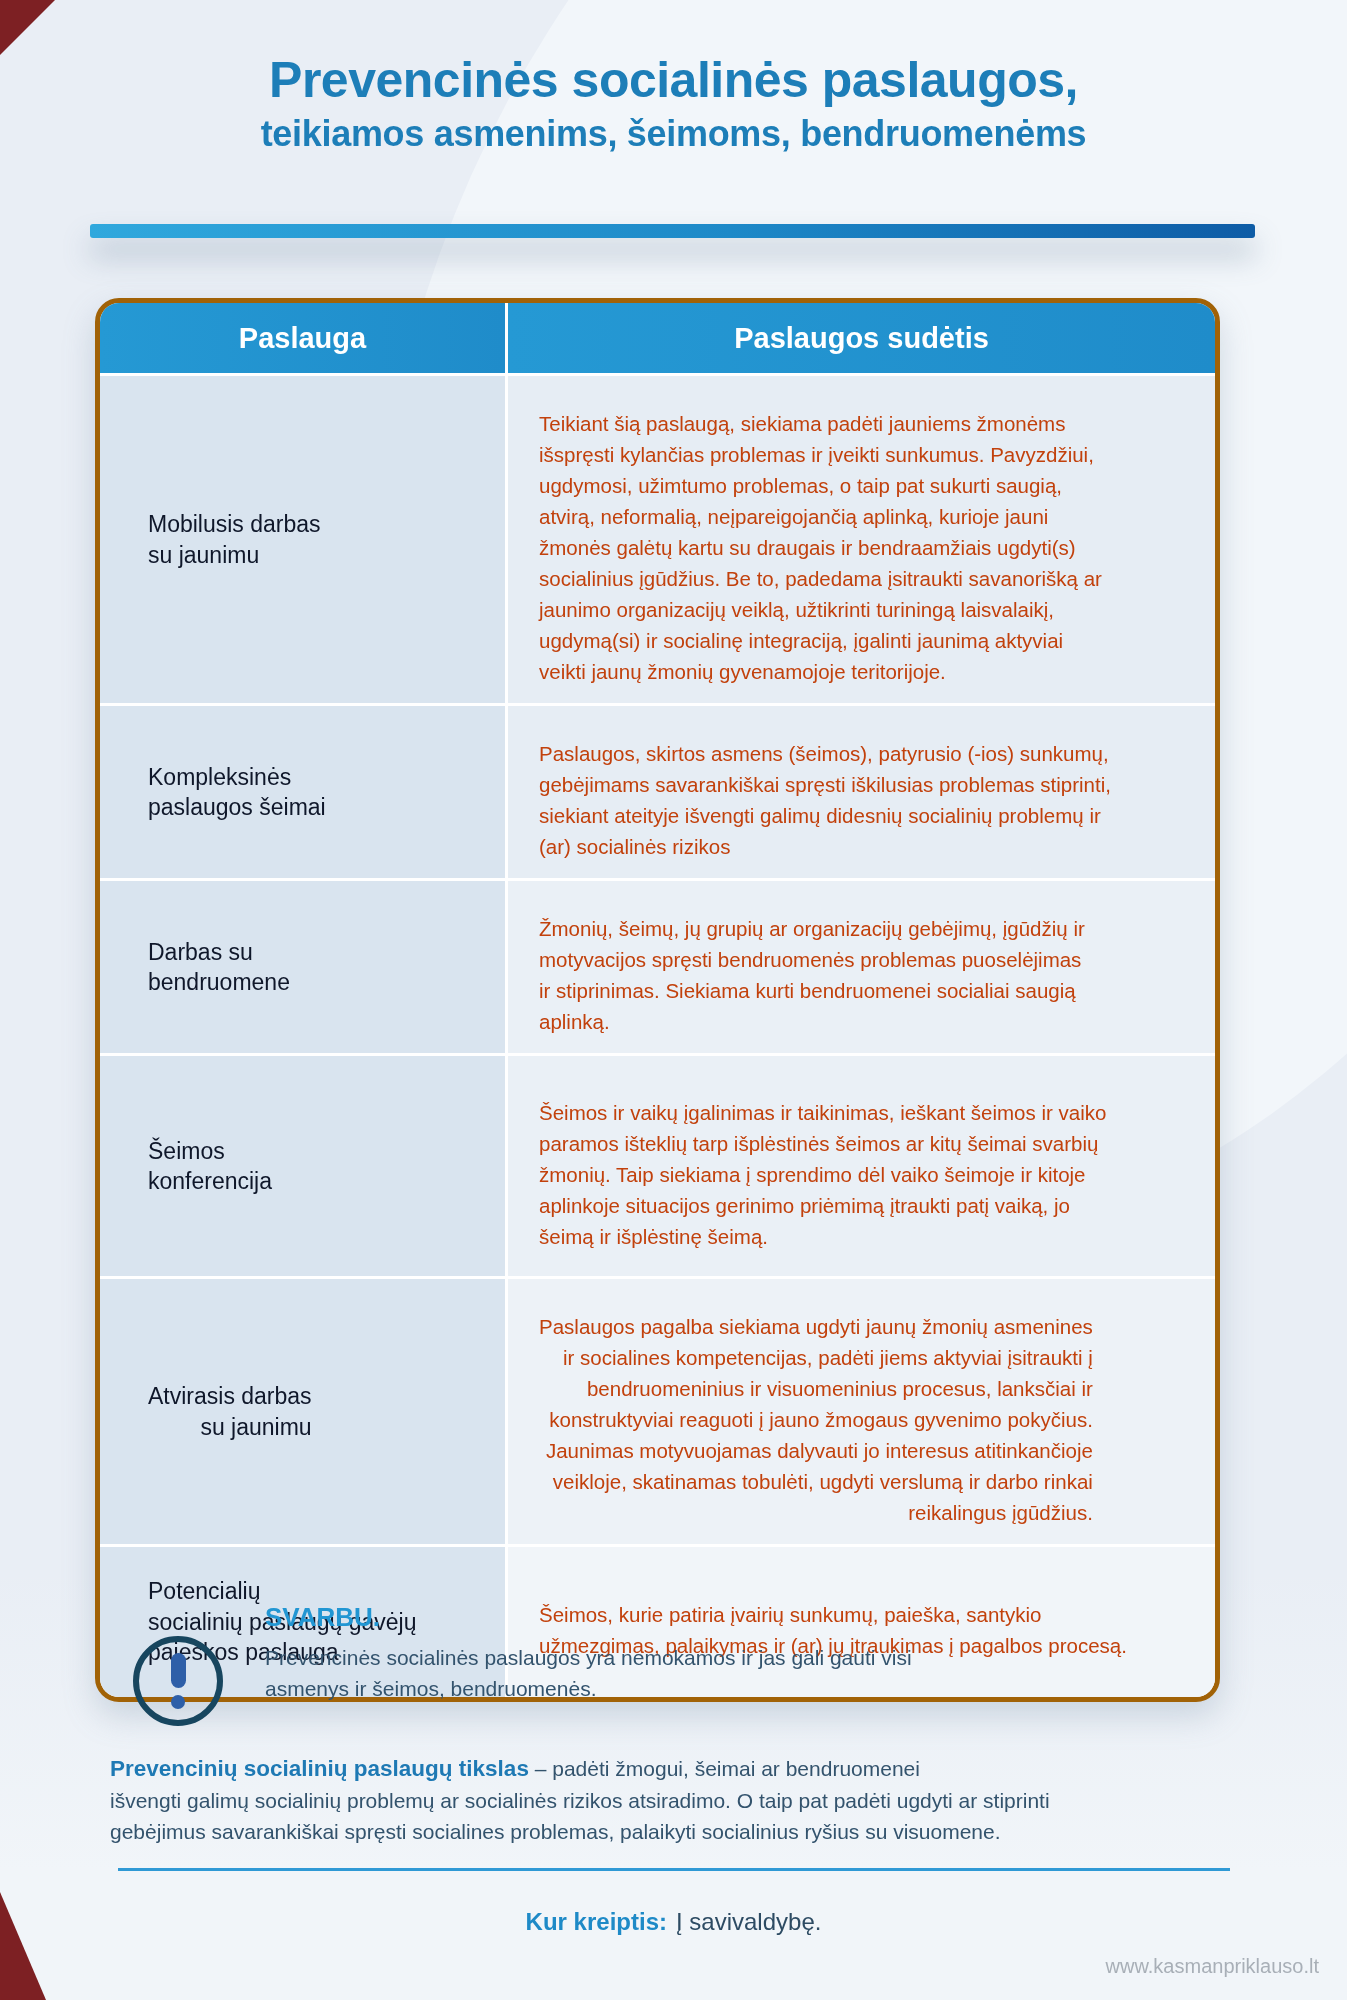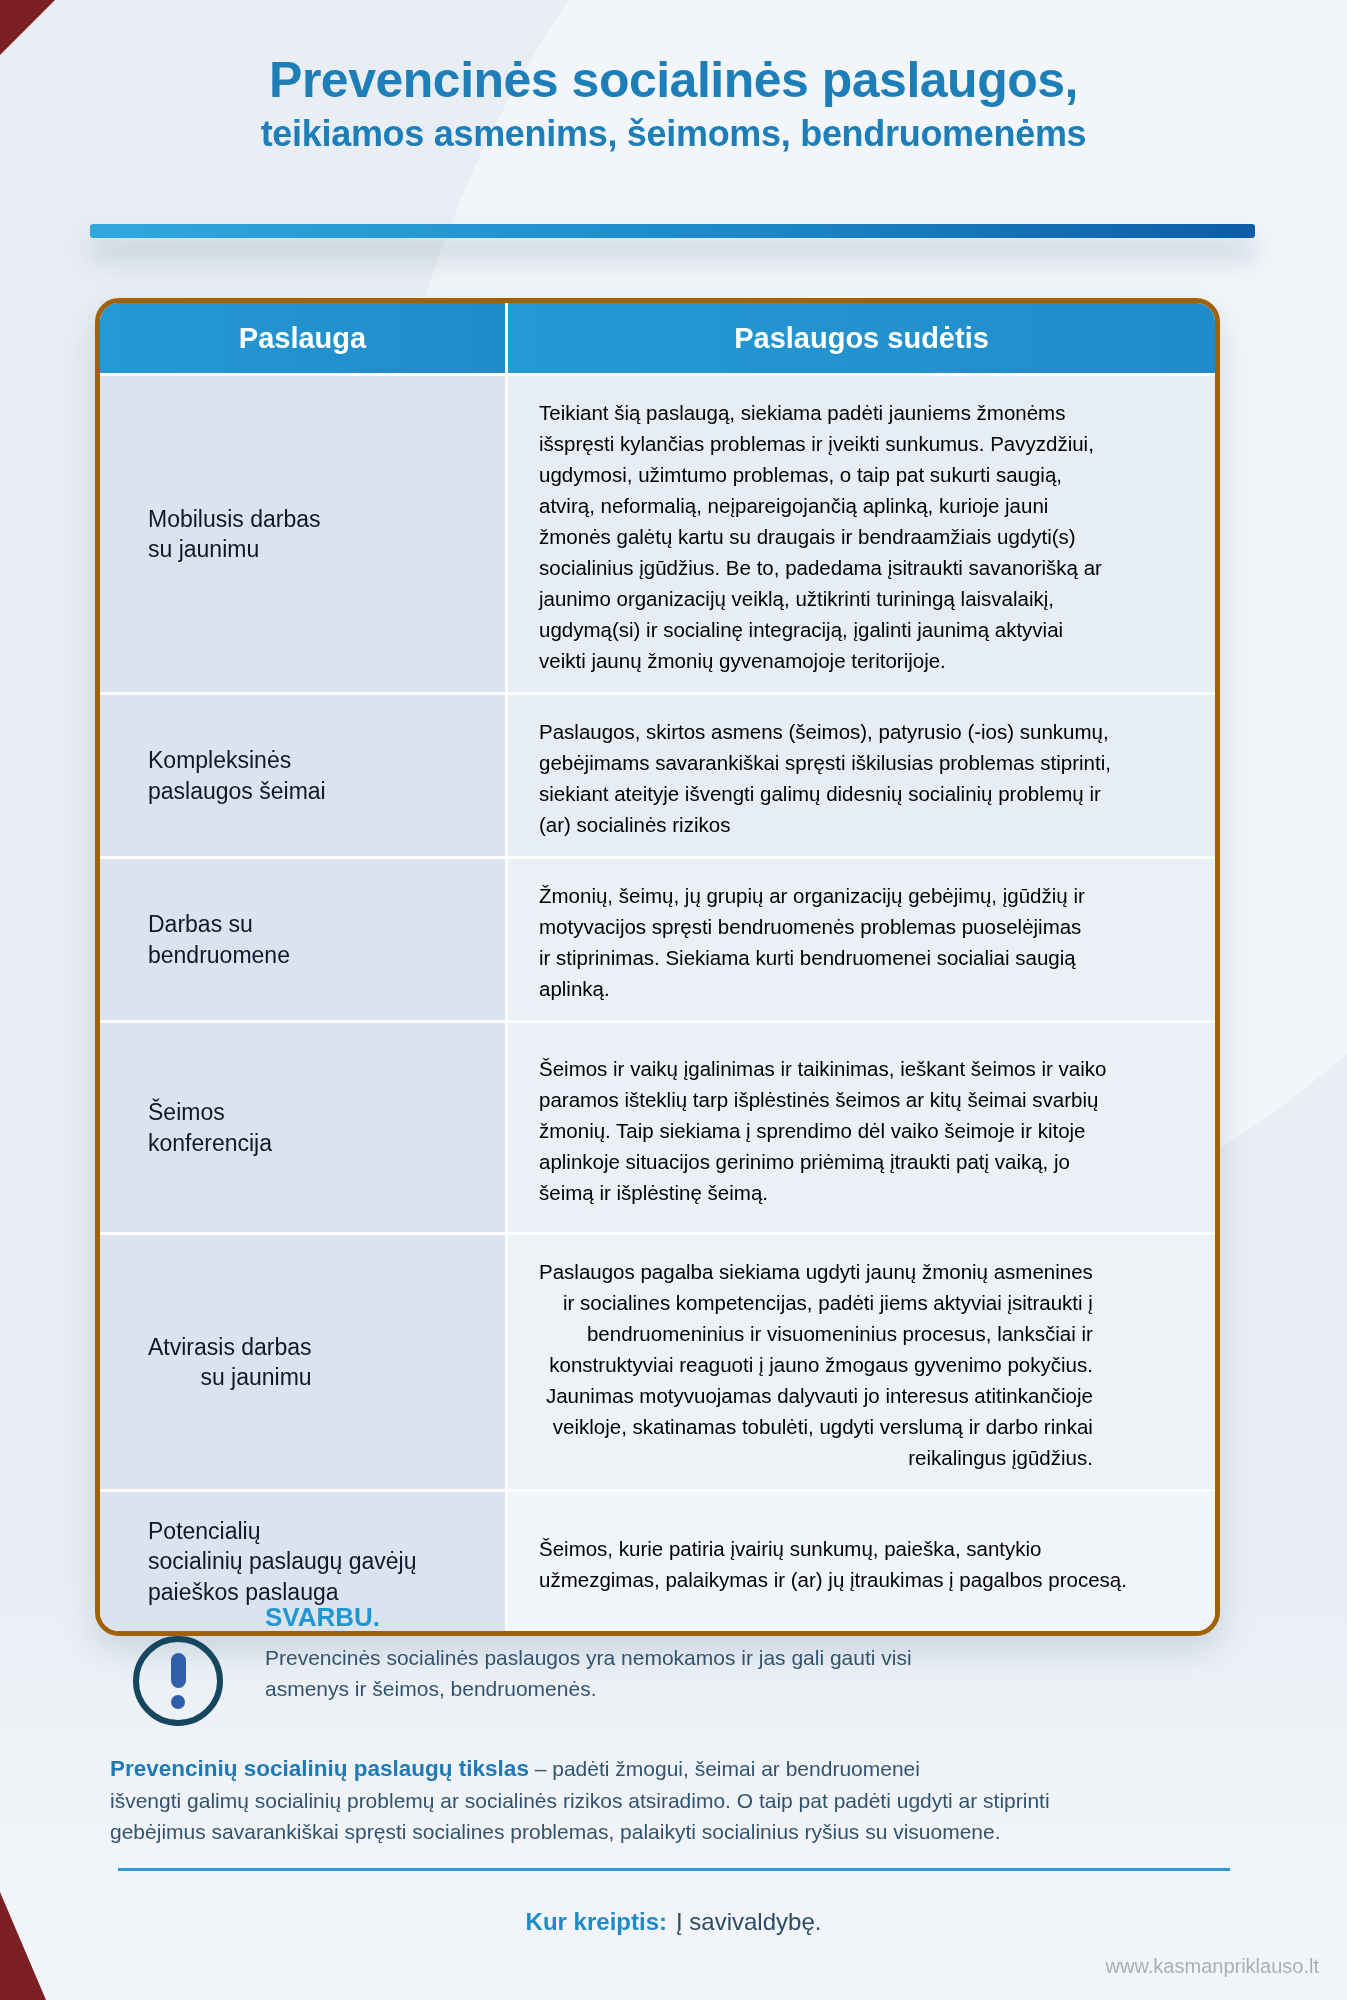--- a/index.html
+++ b/index.html
@@ -46,22 +46,22 @@
   .th{
     background:linear-gradient(90deg,#2599d4,#1f8cca);
     color:#fff;font-weight:bold;font-size:29px;
     display:flex;align-items:center;justify-content:center;height:70px;
   }
   .svc{
     background:#d9e4ef;color:#0f172a;font-weight:normal;font-size:23px;line-height:1.32;
     display:flex;align-items:center;padding:16px 12px 16px 48px;white-space:pre-line;
   }
   .comp{
-    color:#000000;font-size:20.5px;line-height:31px;white-space:pre-line;
-    display:flex;align-items:center;padding:21px 36px 16px 31px;
+    color:#c2410c;font-size:20.5px;line-height:31px;white-space:pre-line;
+    display:flex;align-items:center;padding:32px 36px 16px 31px;
   }
   .bg-a{background:#e6edf4;}
   .bg-b{background:#eaf0f6;}
   .bg-c{background:#edf2f7;}
   .bg-d{background:#f1f5f9;}
   .mh1{min-height:274px;} .mh2{min-height:114px;} .mh3{min-height:120px;}
   .mh4{min-height:172px;} .mh5{min-height:196px;text-align:right;} .mh6{min-height:102px;}
 
   .alert-circle{
     position:absolute;left:133px;top:1636px;width:90px;height:90px;

